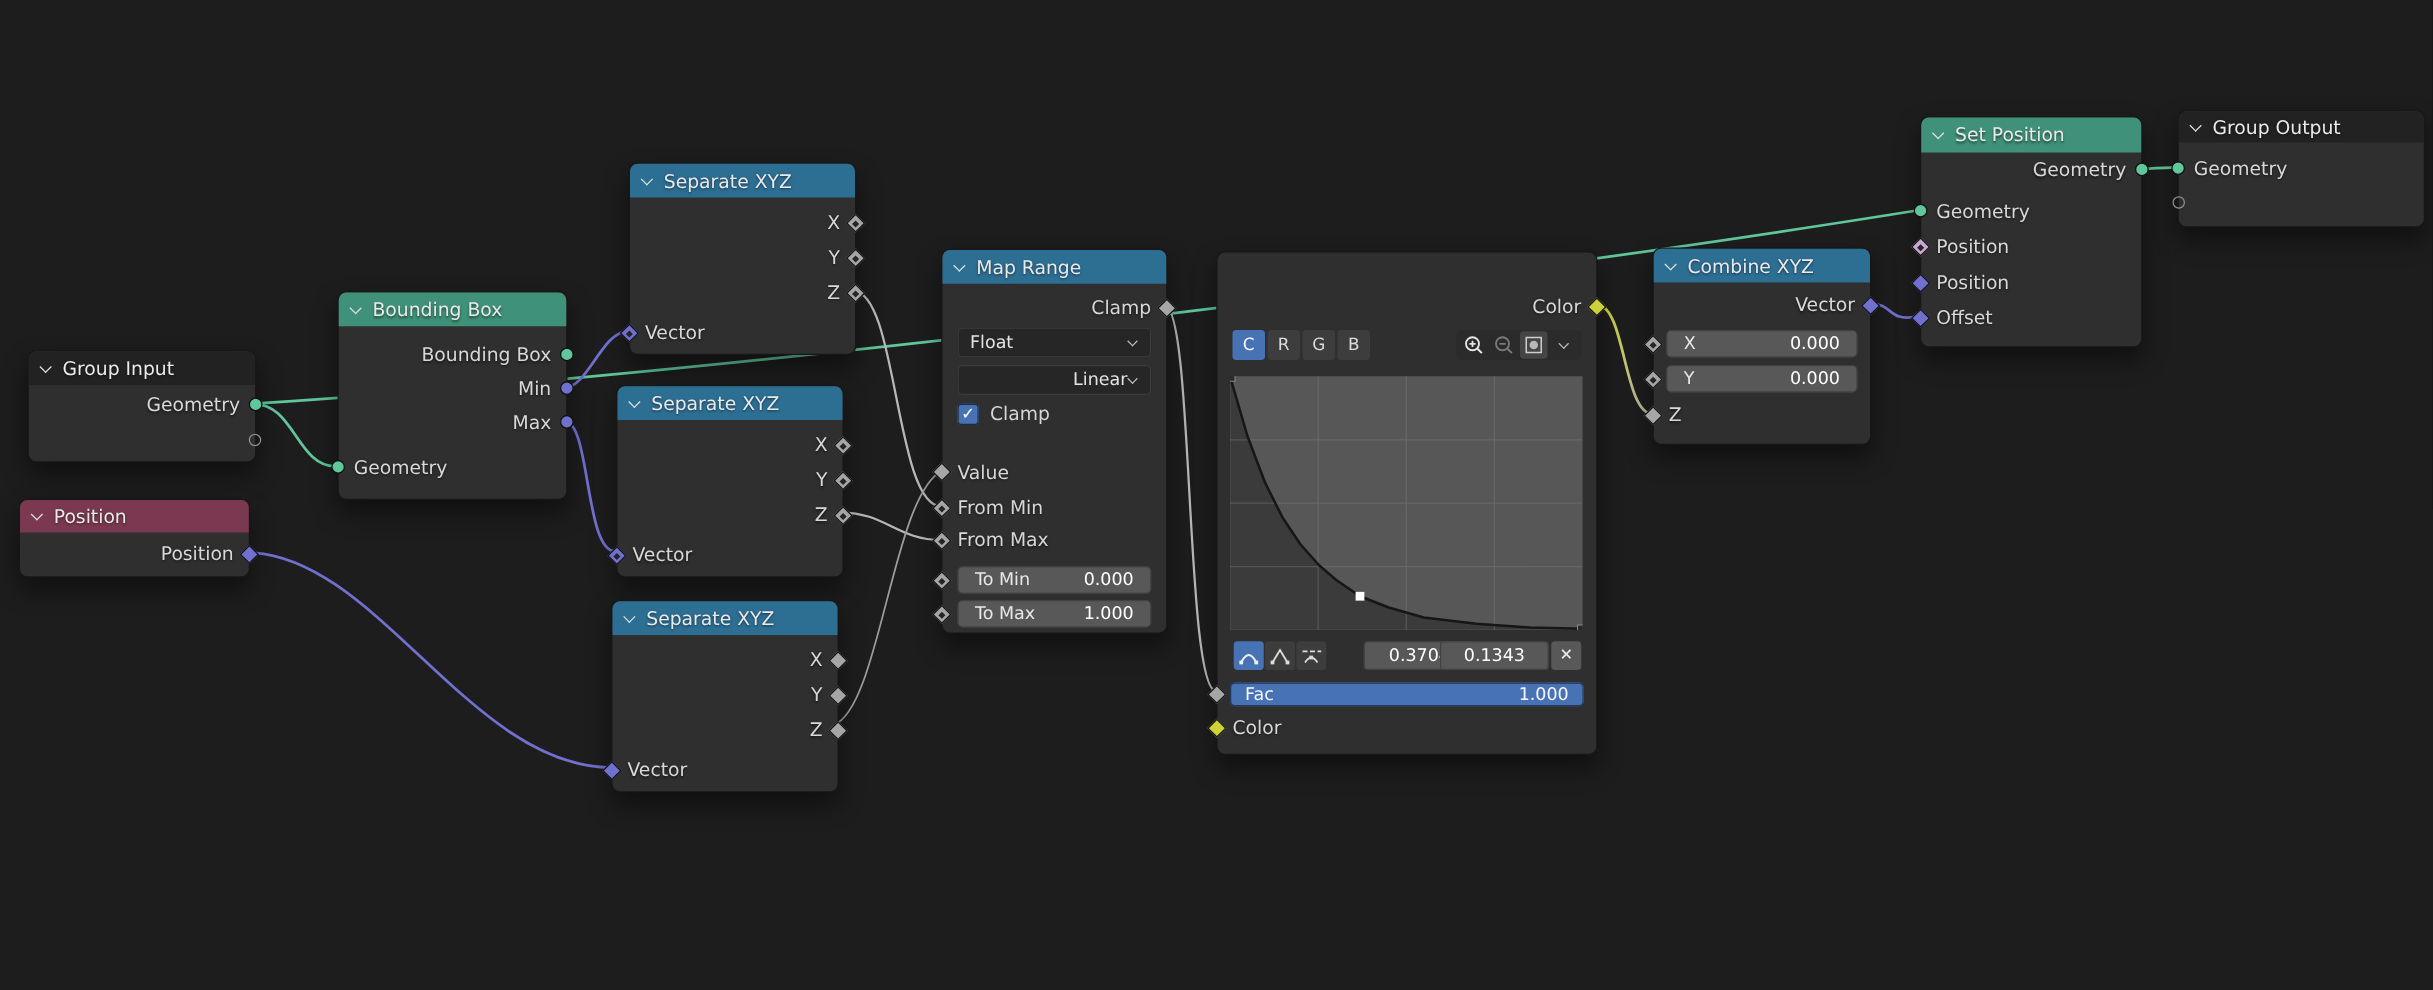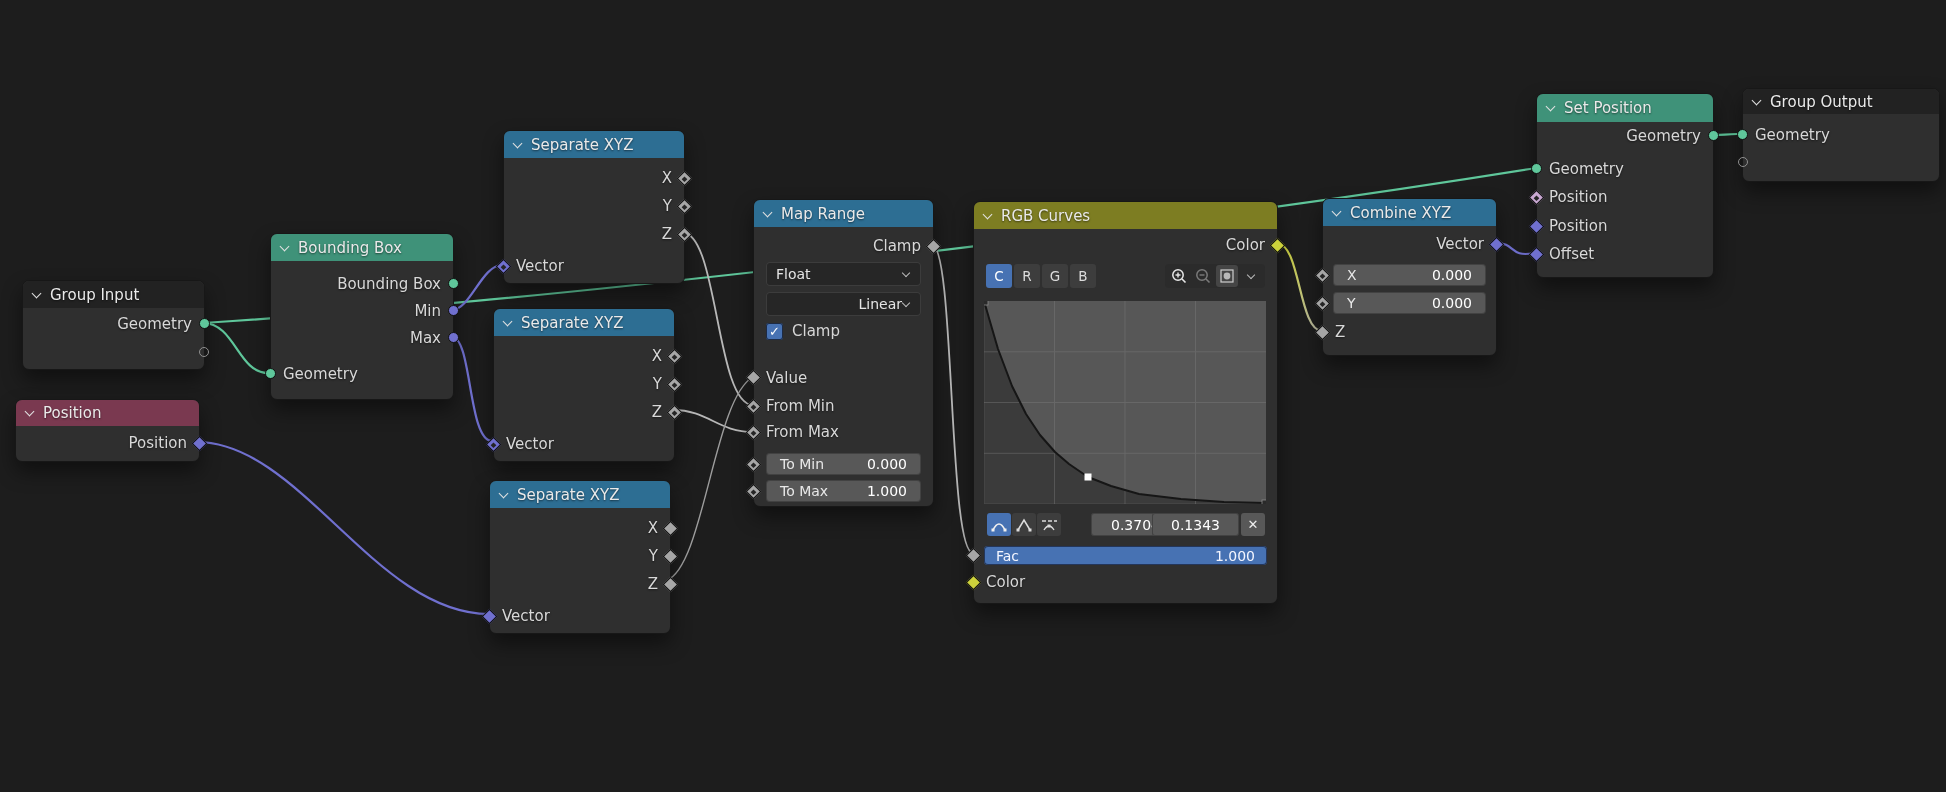--- a/index.html
+++ b/index.html
@@ -244,24 +244,20 @@
     </div>
     <div class="field" style="top:280px;left:12px;right:12px;">
       <span class="lab">To Max</span>
       <span class="val">1.000</span>
     </div>
     <span class="d in c-flt hollow" style="top:259px;"></span>
     <span class="d in c-flt hollow" style="top:286px;"></span>
   </div>
 
   <div class="node" style="left:973px;top:201px;width:303px;height:401px;">
-    <div class="hdr hdr-olive">
-      <span class="chev"></span>
-      <span>RGB Curves</span>
-    </div>
     <div class="r out" style="top:29px;">
         <span>Color</span>
       </div>
     <span class="d out c-col" style="top:38px;"></span>
 
     <div style="position:absolute;top:62px;left:12px;display:flex;gap:2px;">
       <span class="chanbtn active">C</span>
       <span class="chanbtn">R</span>
       <span class="chanbtn">G</span>
       <span class="chanbtn">B</span>

